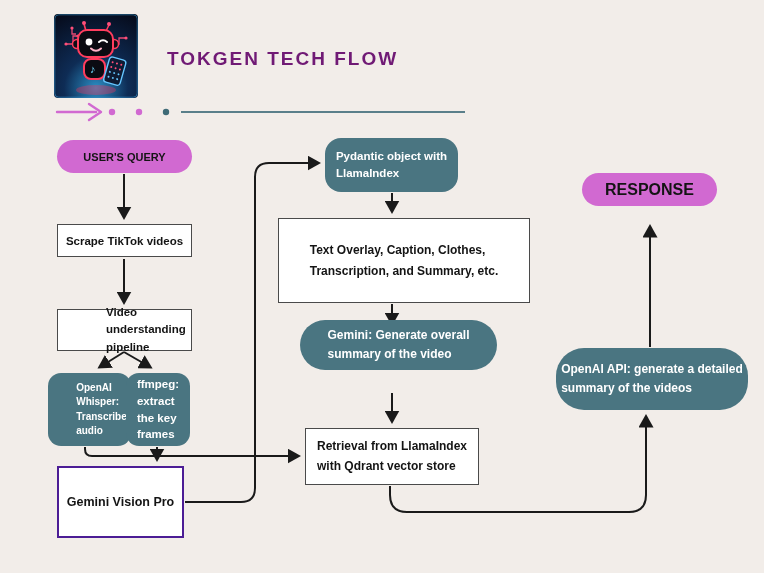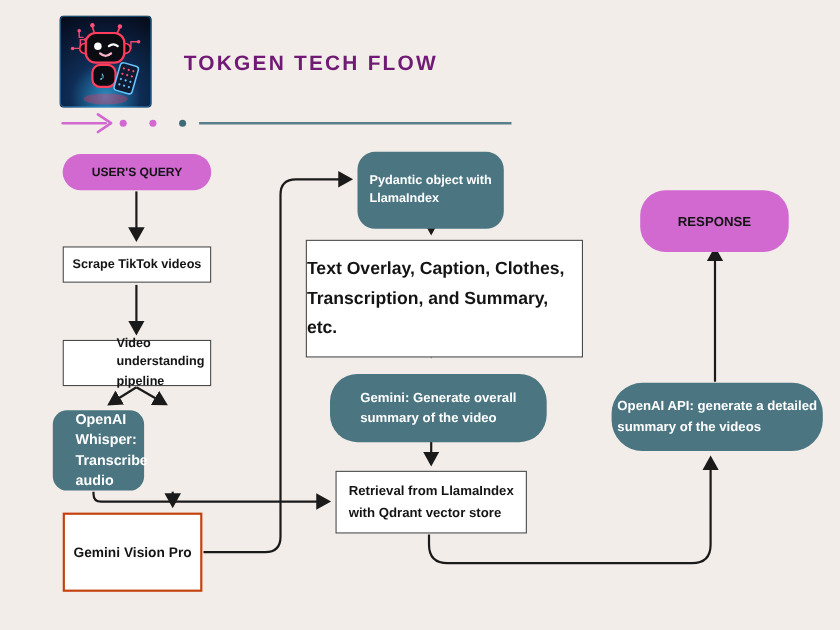--- a/index.html
+++ b/index.html
@@ -23,28 +23,28 @@
     white-space:pre-line;
     font-weight:bold;color:#141414;
     box-sizing:border-box;
   }
   .pill{background:#d169d1;border-radius:24px;}
   .teal{background:#4a7581;color:#ffffff;}
   .white{background:#ffffff;border:1px solid #4a4a4a;}
   .n-users-query{left:57px;top:140px;width:135px;height:33px;border-radius:17px;font-size:11px;}
   .n-scrape{left:57px;top:224px;width:135px;height:33px;font-size:11.5px;}
   .n-pipeline{left:57px;top:309px;width:135px;height:42px;font-size:11.5px;line-height:1.5;padding-left:48px;}
-  .n-whisper{left:48px;top:373px;width:83px;height:73px;border-radius:13px;font-size:13px;line-height:1.45;padding-left:24px;}
+  .n-whisper{left:48px;top:373px;width:83px;height:73px;border-radius:13px;font-size:10px;line-height:1.45;padding-left:24px;}
   .n-ffmpeg{left:126px;top:373px;width:64px;height:73px;border-radius:13px;font-size:11.5px;line-height:1.45;}
-  .n-gemini-vision{left:57px;top:466px;width:127px;height:72px;border:2px solid #c2410c;font-size:12.5px;}
-  .n-pydantic{left:325px;top:138px;width:133px;height:70px;border-radius:16px;font-size:11.5px;line-height:1.5;}
-  .n-text-overlay{left:278px;top:218px;width:252px;height:107px;font-size:16px;line-height:1.7;}
-  .n-gemini-summary{left:300px;top:340px;width:197px;height:62px;border-radius:25px;font-size:12px;line-height:1.6;}
+  .n-gemini-vision{left:57px;top:466px;width:127px;height:72px;border:2px solid #4c1d95;font-size:12.5px;}
+  .n-pydantic{left:325px;top:138px;width:133px;height:54px;border-radius:16px;font-size:11.5px;line-height:1.5;}
+  .n-text-overlay{left:278px;top:218px;width:252px;height:85px;font-size:12px;line-height:1.7;}
+  .n-gemini-summary{left:300px;top:320px;width:197px;height:50px;border-radius:25px;font-size:12px;line-height:1.6;}
   .n-retrieval{left:305px;top:428px;width:174px;height:57px;font-size:12px;line-height:1.6;}
-  .n-response{left:582px;top:173px;width:135px;height:56px;border-radius:23px;font-size:12px;}
+  .n-response{left:582px;top:173px;width:135px;height:33px;border-radius:23px;font-size:16px;}
   .n-openai-api{left:556px;top:348px;width:192px;height:62px;border-radius:28px;font-size:12px;line-height:1.6;}
 </style>
 </head>
 <body>
 
 <div class="stage">
 
   <svg class="logo" viewBox="0 0 84 84">
     <defs>
       <radialGradient id="lgbg" cx="50%" cy="88%" r="95%">
@@ -144,20 +144,24 @@
   </svg>
 
   <div class="node pill n-users-query">USER'S QUERY</div>
   <div class="node white n-scrape">Scrape TikTok videos</div>
   <div class="node white n-pipeline">Video understanding
 pipeline</div>
   <div class="node teal n-whisper">OpenAI
 Whisper:
 Transcribe
 audio</div>
+  <div class="node teal n-ffmpeg">ffmpeg:
+extract
+the key
+frames</div>
   <div class="node white n-gemini-vision">Gemini Vision Pro</div>
   <div class="node teal n-pydantic">Pydantic object with
 LlamaIndex</div>
   <div class="node white n-text-overlay">Text Overlay, Caption, Clothes,
 Transcription, and Summary, etc.</div>
   <div class="node teal n-gemini-summary">Gemini: Generate overall
 summary of the video</div>
   <div class="node white n-retrieval">Retrieval from LlamaIndex
 with Qdrant vector store</div>
   <div class="node teal n-openai-api">OpenAI API: generate a detailed

